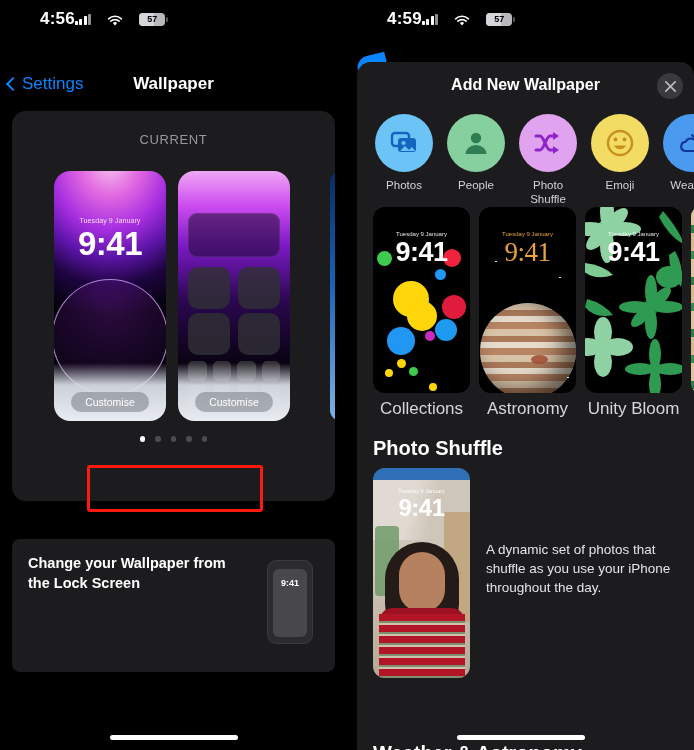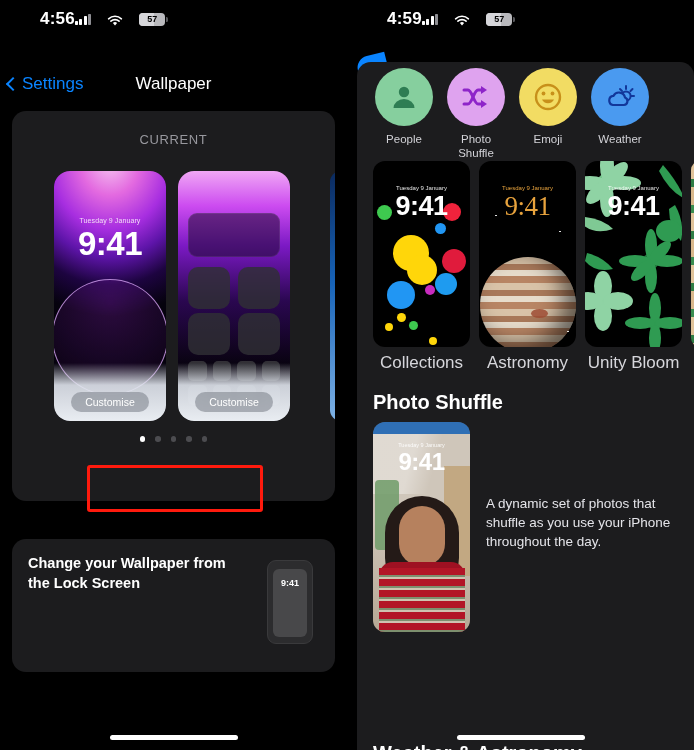--- a/index.html
+++ b/index.html
@@ -51,21 +51,21 @@
   .nav-back {
     display: flex; align-items: center; gap: 3px;
     color: #0a84ff; font-size: 17px; margin-left: 8px; cursor: pointer;
   }
   .nav-back .chev {
     width: 10px; height: 10px; border-left: 2.3px solid #0a84ff; border-bottom: 2.3px solid #0a84ff;
     transform: rotate(45deg); margin-right: 1px;
   }
   .nav-title {
     position: absolute; left: 0; right: 0; text-align: center;
-    color: #fff; font-size: 17px; font-weight: 400; pointer-events: none;
+    color: #fff; font-size: 17px; font-weight: 700; pointer-events: none;
   }
 
   
   .card-current {
     position: absolute; left: 12px; top: 111px; width: 323px; height: 390px;
     background: #1c1c1e; border-radius: 14px; overflow: hidden;
   }
   .current-label {
     text-align: center; color: #98989e; font-size: 13px; letter-spacing: .6px;
     margin-top: 21px;
@@ -142,21 +142,21 @@
     padding: 7px 21px; border-radius: 18px; cursor: pointer; white-space: nowrap;
   }
   .highlight-box {
     position: absolute; left: 87px; top: 465px; width: 176px; height: 47px;
     border: 3.5px solid #ff1a0d; border-radius: 3px; pointer-events: none;
   }
 
   
   .card-info {
     position: absolute; left: 12px; top: 539px; width: 323px; height: 133px;
-    background: #1c1c1e; border-radius: 14px; padding: 15px 16px;
+    background: #1c1c1e; border-radius: 8px; padding: 15px 16px;
   }
   .info-title { color:#fff; font-size: 14.5px; font-weight: 700; line-height: 1.35; width: 200px; }
   .info-body { color:#9b9b a0; color:#9a9a9f; font-size: 13.5px; line-height: 1.42; width: 205px; margin-top: 7px; }
   .phone-mock {
     position: absolute; right: 22px; top: 21px; width: 46px; height: 84px;
     border-radius: 9px; background: #2c2c2e; border: 1px solid #3a3a3c;
     display:flex; align-items:flex-start; justify-content:center;
   }
   .phone-screen {
     margin-top: 8px; width: 34px; height: 68px; border-radius: 6px; background: #48484a;
@@ -344,23 +344,42 @@
           <div class="fill"></div>
             <span>57</span>
         </div>
       </div>
     </div>
 
     <div class="sheet-blue-edge"></div>
 
     <div class="sheet">
 
+      <div class="sheet-head">
+        <div class="sheet-title">Add New Wallpaper</div>
+        <div class="close-btn">
+          <svg viewBox="0 0 14 14">
+              <path d="M2 2 L12 12 M12 2 L2 12" stroke="#b5b5ba" stroke-width="2" stroke-linecap="round"></path>
+            </svg>
+        </div>
+      </div>
 
       <div class="cats">
 
+        <div class="cat">
+          <div class="cat-circle" style="background:#6cc3f5">
+            <svg width="30" height="26" viewBox="0 0 30 26">
+              <rect x="3" y="3" width="17" height="13" rx="3" fill="none" stroke="#1565c0" stroke-width="2.4"></rect>
+              <rect x="9" y="8" width="18" height="14" rx="3" fill="#1565c0"></rect>
+              <circle cx="14.5" cy="13" r="2.1" fill="#6cc3f5"></circle>
+              <path d="M11 21 l5-5 4 4 3-3 3 4z" fill="#6cc3f5"></path>
+            </svg>
+          </div>
+          <div class="cat-label">Photos</div>
+        </div>
 
         <div class="cat">
           <div class="cat-circle" style="background:#86cf9e">
             <svg width="28" height="28" viewBox="0 0 28 28">
               <circle cx="14" cy="9" r="5.2" fill="#2e7d53"></circle>
               <path d="M3.5 25 a10.5 9 0 0 1 21 0z" fill="#2e7d53"></path>
             </svg>
           </div>
           <div class="cat-label">People</div>
         </div>

